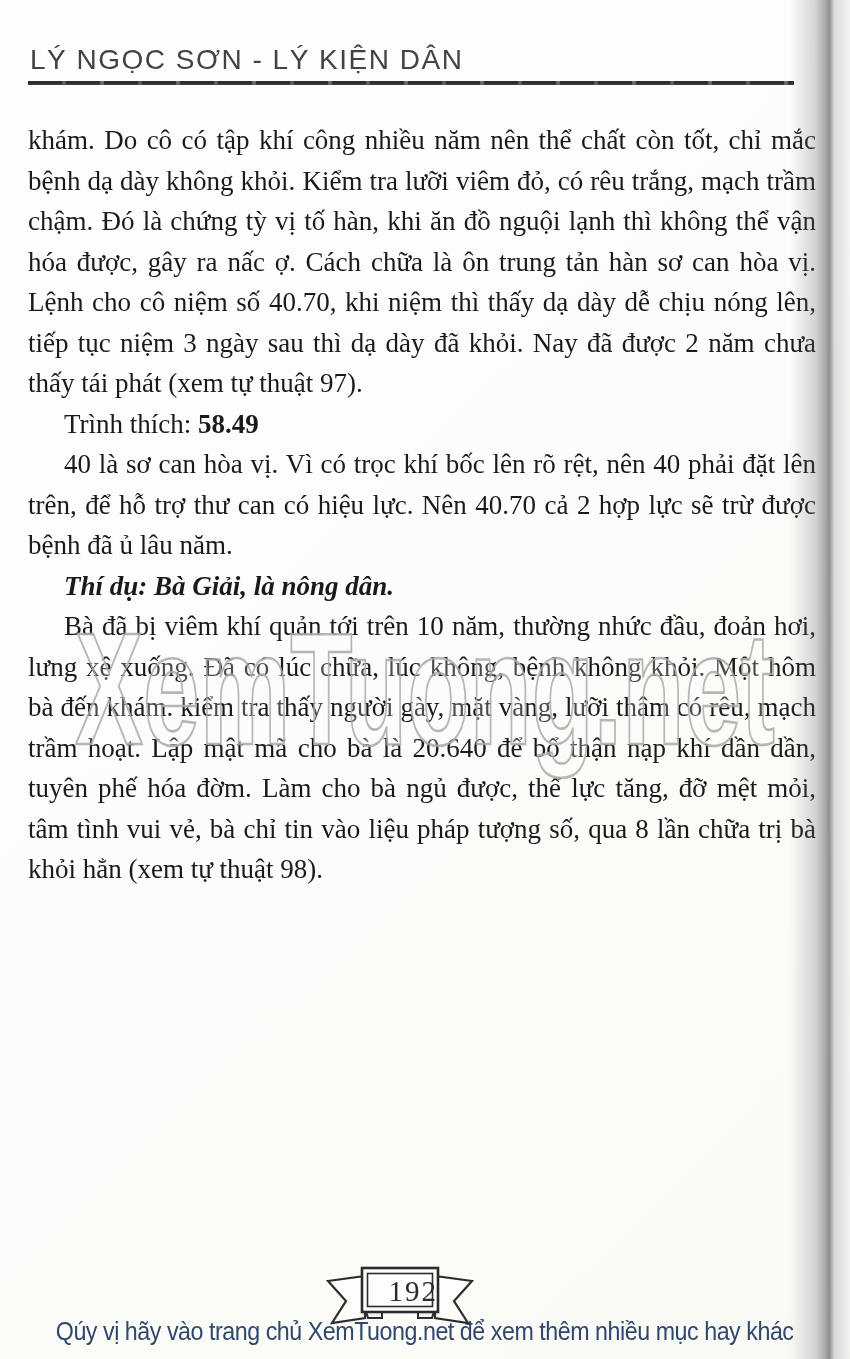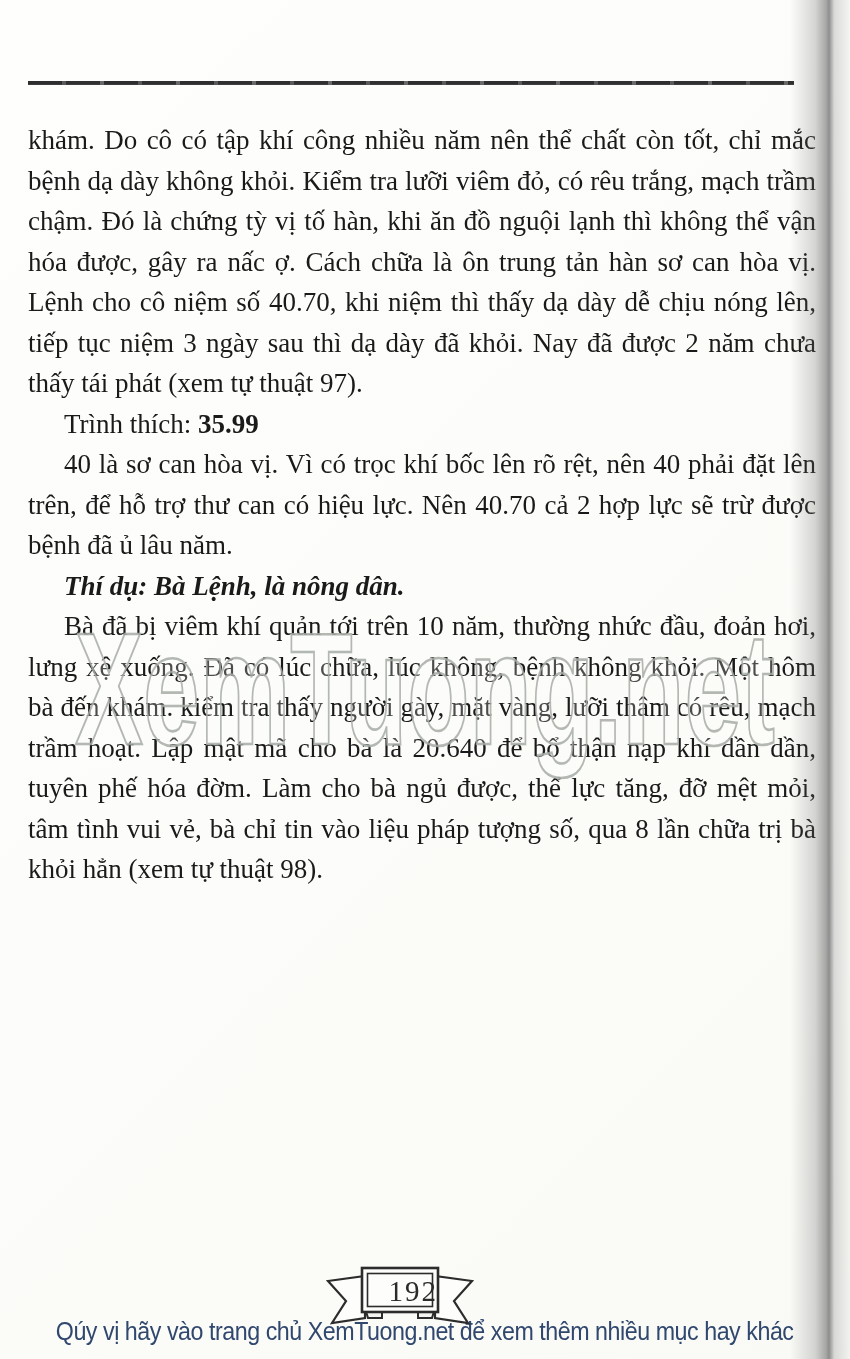--- a/index.html
+++ b/index.html
@@ -63,27 +63,28 @@
       rgba(52,52,54,0.55) 65%,
       rgba(140,140,140,0.30) 74%,
       rgba(210,210,208,0.18) 100%);
   }
 </style>
 </head>
 <body>
 
 <div class="page">
 
+  <div class="header-title">LÝ NGỌC SƠN - LÝ KIỆN DÂN</div>
   <div class="header-rule"></div>
 
   <main class="content">
     <p class="para">khám. Do cô có tập khí công nhiều năm nên thể chất còn tốt, chỉ mắc bệnh dạ dày không khỏi. Kiểm tra lưỡi viêm đỏ, có rêu trắng, mạch trầm chậm. Đó là chứng tỳ vị tố hàn, khi ăn đồ nguội lạnh thì không thể vận hóa được, gây ra nấc ợ. Cách chữa là ôn trung tản hàn sơ can hòa vị. Lệnh cho cô niệm số 40.70, khi niệm thì thấy dạ dày dễ chịu nóng lên, tiếp tục niệm 3 ngày sau thì dạ dày đã khỏi. Nay đã được 2 năm chưa thấy tái phát (xem tự thuật 97).</p>
-    <p class="para indent sp-label"><span>Trình thích: </span><span class="label-strong">35.99</span></p>
+    <p class="para indent sp-label"><span>Trình thích: </span><span class="label-strong">58.49</span></p>
     <p class="para indent sp-after-label">40 là sơ can hòa vị. Vì có trọc khí bốc lên rõ rệt, nên 40 phải đặt lên trên, để hỗ trợ thư can có hiệu lực. Nên 40.70 cả 2 hợp lực sẽ trừ được bệnh đã ủ lâu năm.</p>
-    <p class="para indent example">Thí dụ: Bà Lệnh, là nông dân.</p>
+    <p class="para indent example">Thí dụ: Bà Giải, là nông dân.</p>
     <p class="para indent">Bà đã bị viêm khí quản tới trên 10 năm, thường nhức đầu, đoản hơi, lưng xệ xuống. Đã có lúc chữa, lúc không, bệnh không khỏi. Một hôm bà đến khám. kiểm tra thấy người gày, mặt vàng, lưỡi thâm có rêu, mạch trầm hoạt. Lập mật mã cho bà là 20.640 để bổ thận nạp khí dần dần, tuyên phế hóa đờm. Làm cho bà ngủ được, thể lực tăng, đỡ mệt mỏi, tâm tình vui vẻ, bà chỉ tin vào liệu pháp tượng số, qua 8 lần chữa trị bà khỏi hẳn (xem tự thuật 98).</p>
   </main>
 
   <svg class="watermark-svg" width="718" height="190" viewBox="0 0 718 190">
     <text x="359" y="146" text-anchor="middle" textLength="700" lengthAdjust="spacingAndGlyphs" font-family="Liberation Sans, DejaVu Sans, sans-serif" font-weight="bold" font-size="160" fill="rgba(255,255,255,0.22)" stroke="#a7aba6" stroke-width="2.6" stroke-opacity="0.85">XemTuong.net</text>
   </svg>
 
   <div class="ribbon">
     <svg width="150" height="60" viewBox="0 0 150 60">
       <polygon points="3,15 40,10 40,52 7,57 21,35" fill="#fdfdfb" stroke="#2c2c2c" stroke-width="2.2"></polygon>

